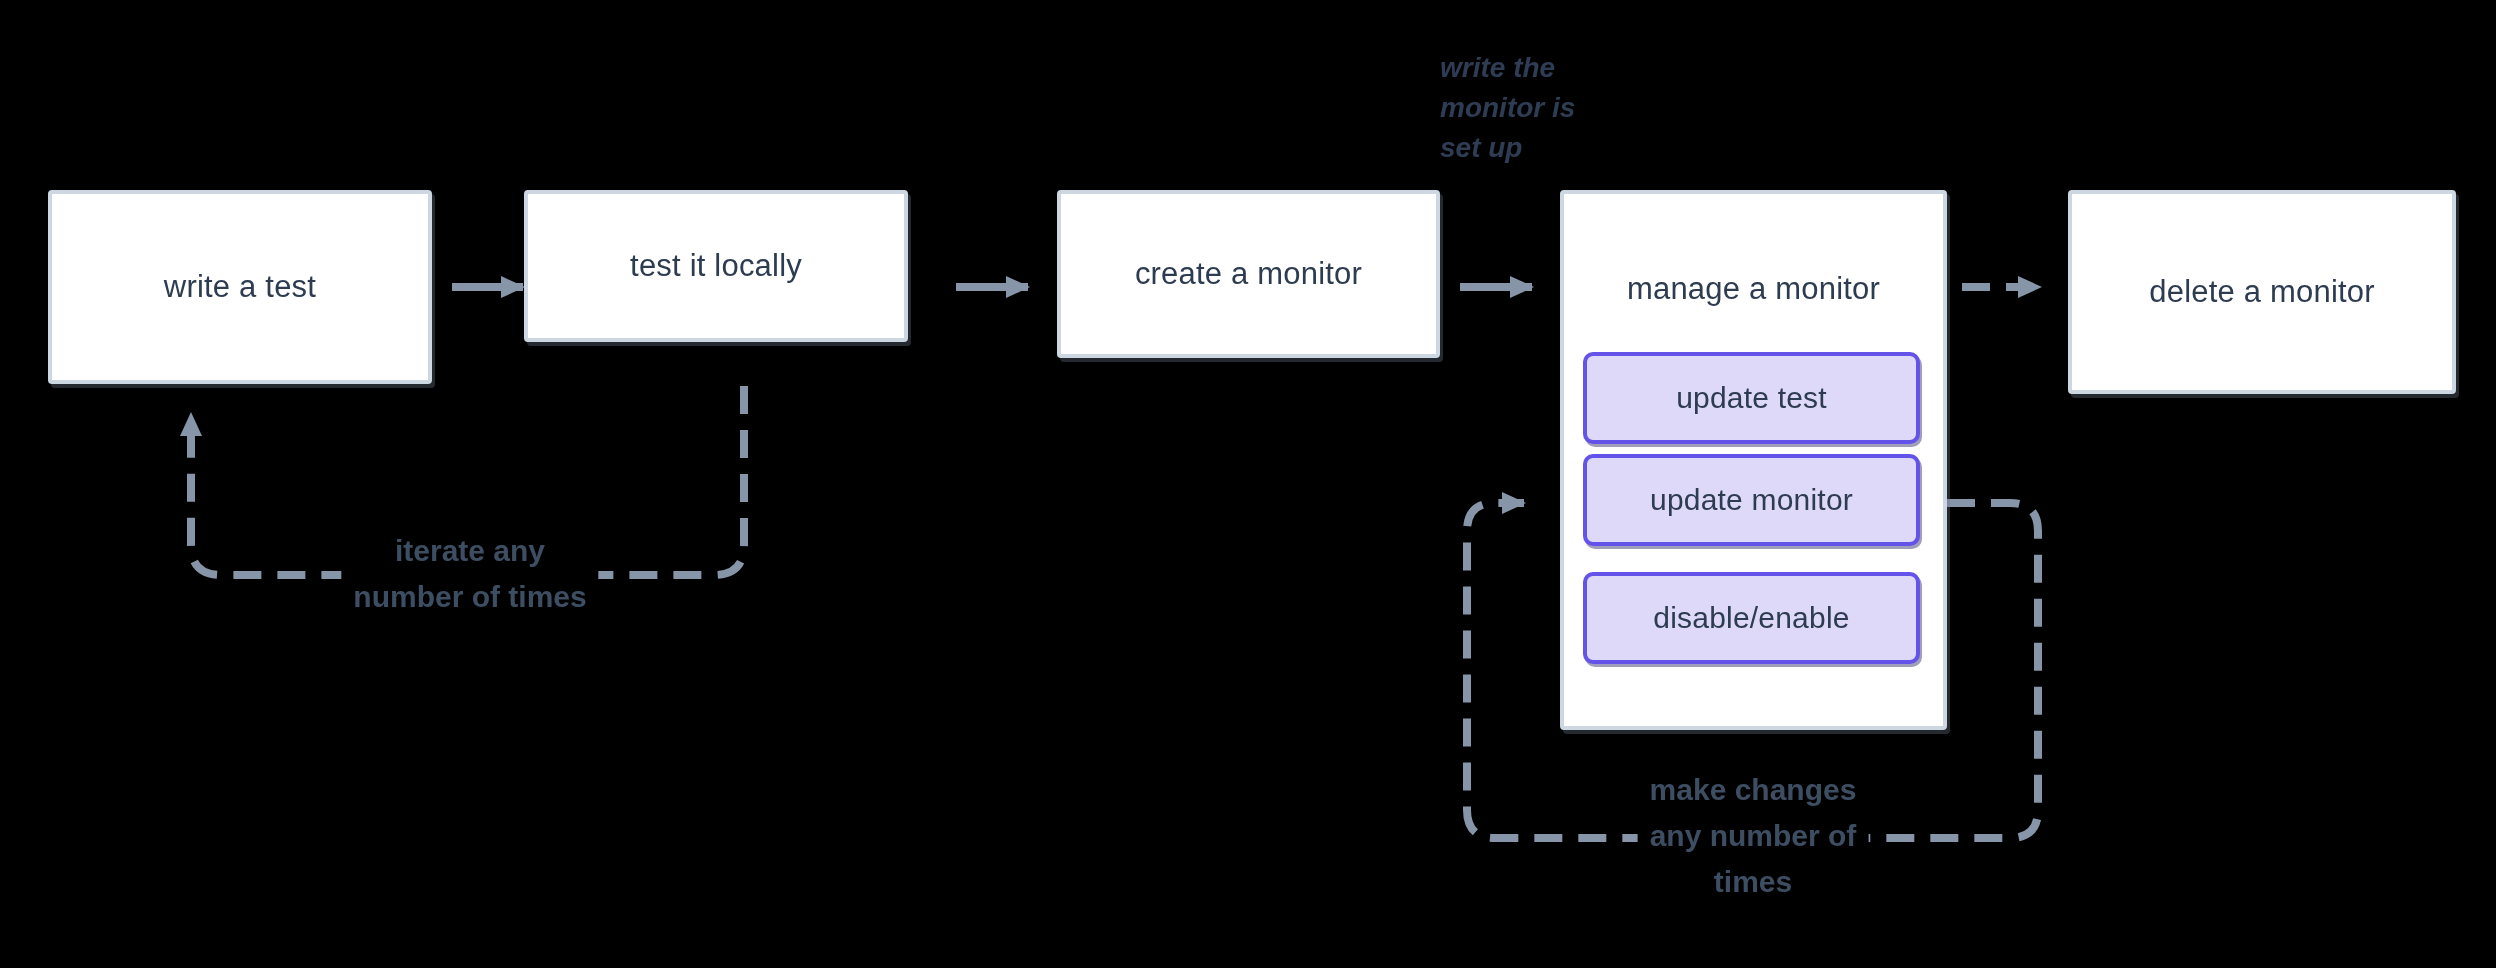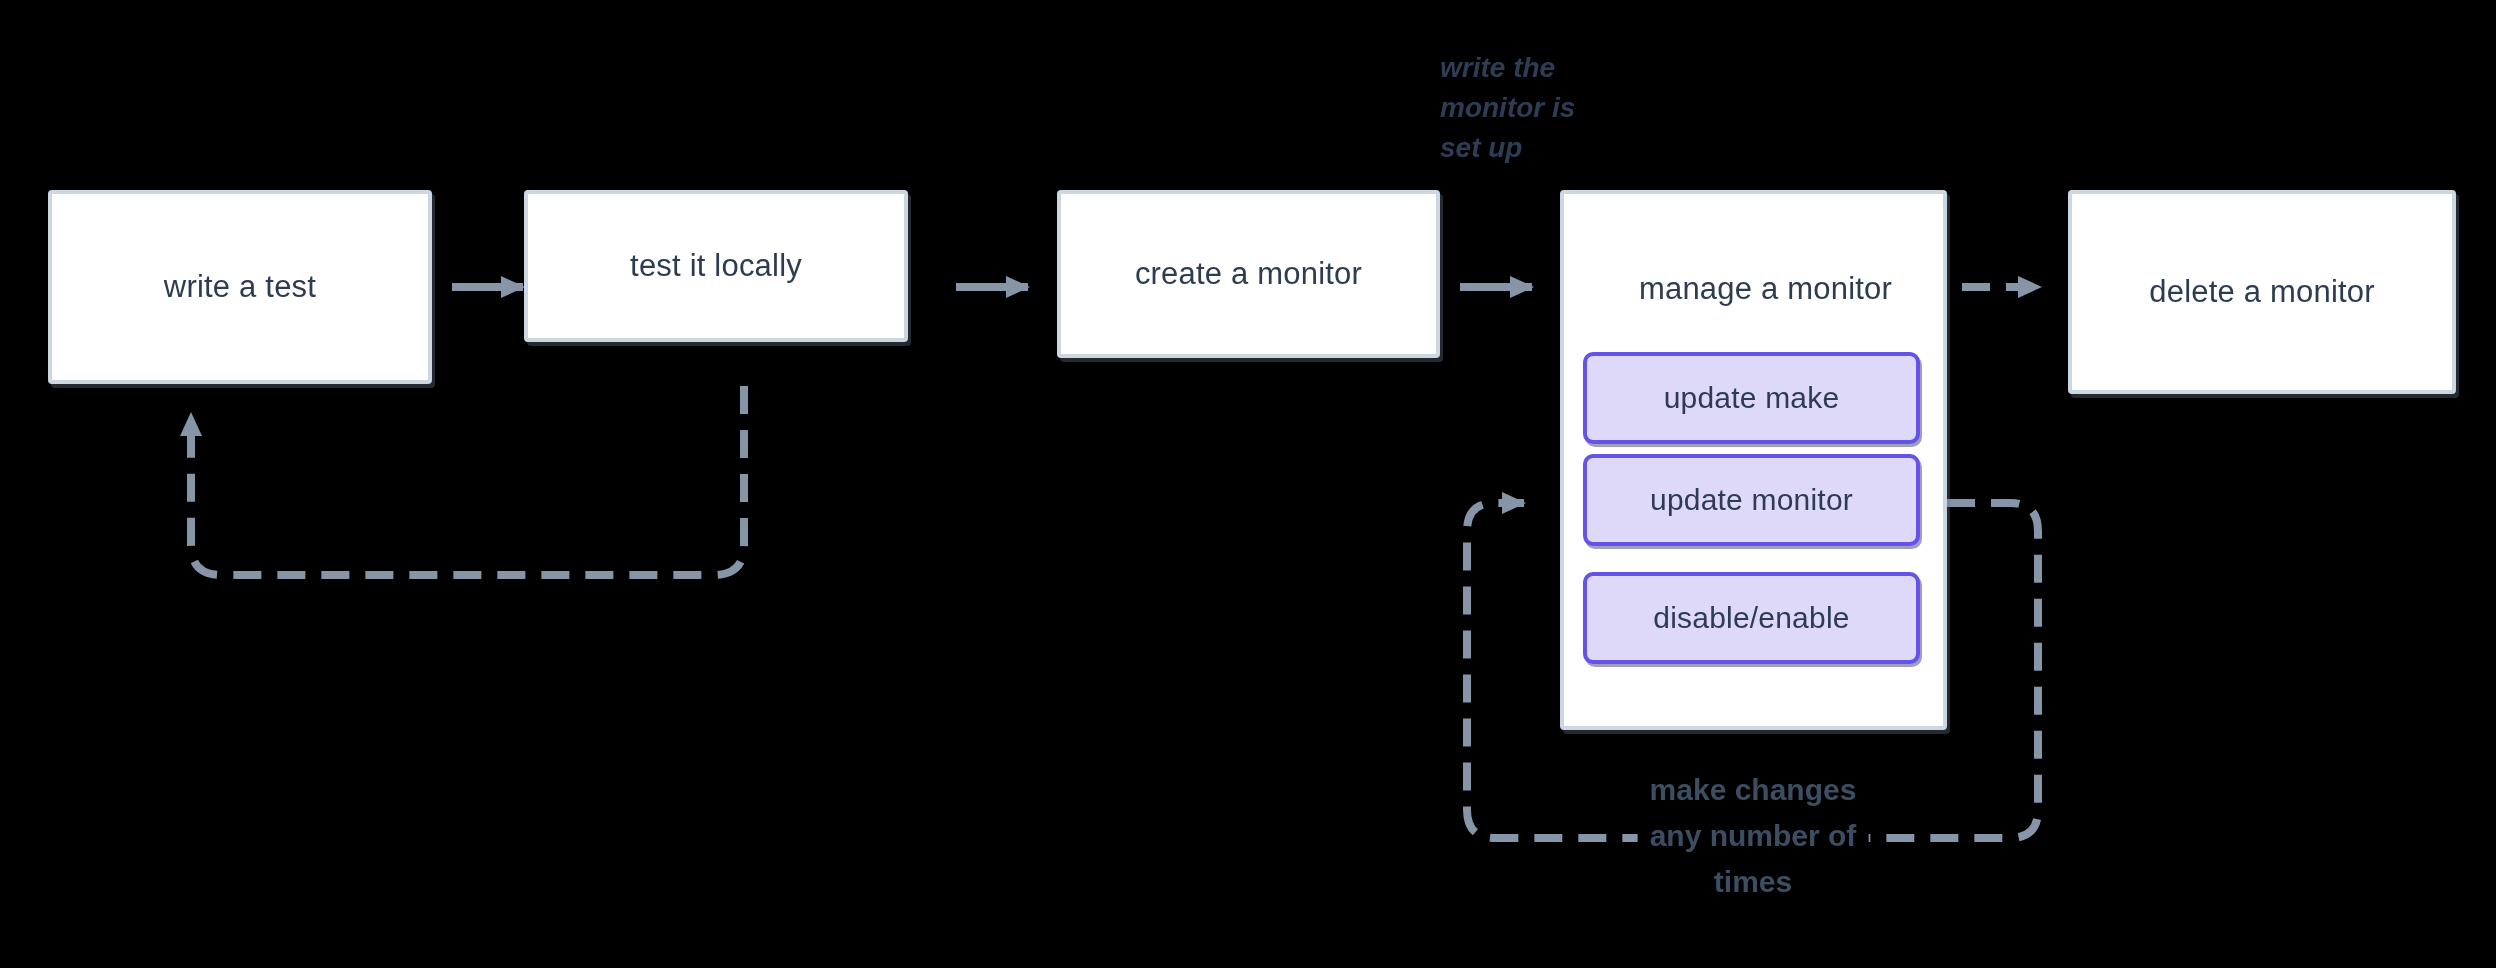--- a/index.html
+++ b/index.html
@@ -24,21 +24,21 @@
     font-weight:500;
     letter-spacing:0.2px;
   }
   .node-write    {left:48px;  top:190px; width:384px; height:194px;}
   .node-testloc  {left:524px; top:190px; width:384px; height:152px;}
   .node-create   {left:1057px;top:190px; width:383px; height:168px;}
   .node-manage   {left:1560px;top:190px; width:387px; height:540px; display:block;}
   .node-delete   {left:2068px;top:190px; width:388px; height:204px;}
   .manage-title{
     position:absolute;left:0;top:0;width:100%;height:190px;
-    display:flex;align-items:center;justify-content:center;padding-left:12px;
+    display:flex;align-items:center;justify-content:center;
   }
   .action-btn{
     position:absolute;left:19px;width:337px;height:92px;
     box-sizing:border-box;
     background:#ded9f8;
     border:4px solid #6353e9;
     border-radius:10px;
     box-shadow:2px 3px 0 rgba(45,42,105,0.45);
     display:flex;align-items:center;justify-content:center;
     color:#2d3c50;font-size:30px;font-weight:500;
@@ -104,41 +104,45 @@
 
   <div class="node node-create">
     <span>create a monitor</span>
   </div>
 
   <div class="node node-manage">
     <div class="manage-title">
       <span>manage a monitor</span>
     </div>
     <div class="action-btn action-update-test">
-      <span>update make</span>
+      <span>update test</span>
     </div>
     <div class="action-btn action-update-monitor">
       <span>update monitor</span>
     </div>
     <div class="action-btn action-disable-enable">
       <span>disable/enable</span>
     </div>
   </div>
 
   <div class="node node-delete">
     <span>delete a monitor</span>
   </div>
 
 
   <div class="note note-setup">
     <div>write the</div>
     <div>monitor is</div>
     <div>set up</div>
   </div>
 
+  <div class="loop-label loop-label-iterate">
+    <div>iterate any</div>
+    <div>number of times</div>
+  </div>
 
   <div class="loop-label loop-label-make">
     <div>make changes</div>
     <div>any number of</div>
     <div>times</div>
   </div>
 
 </div>
 
 </body></html>

